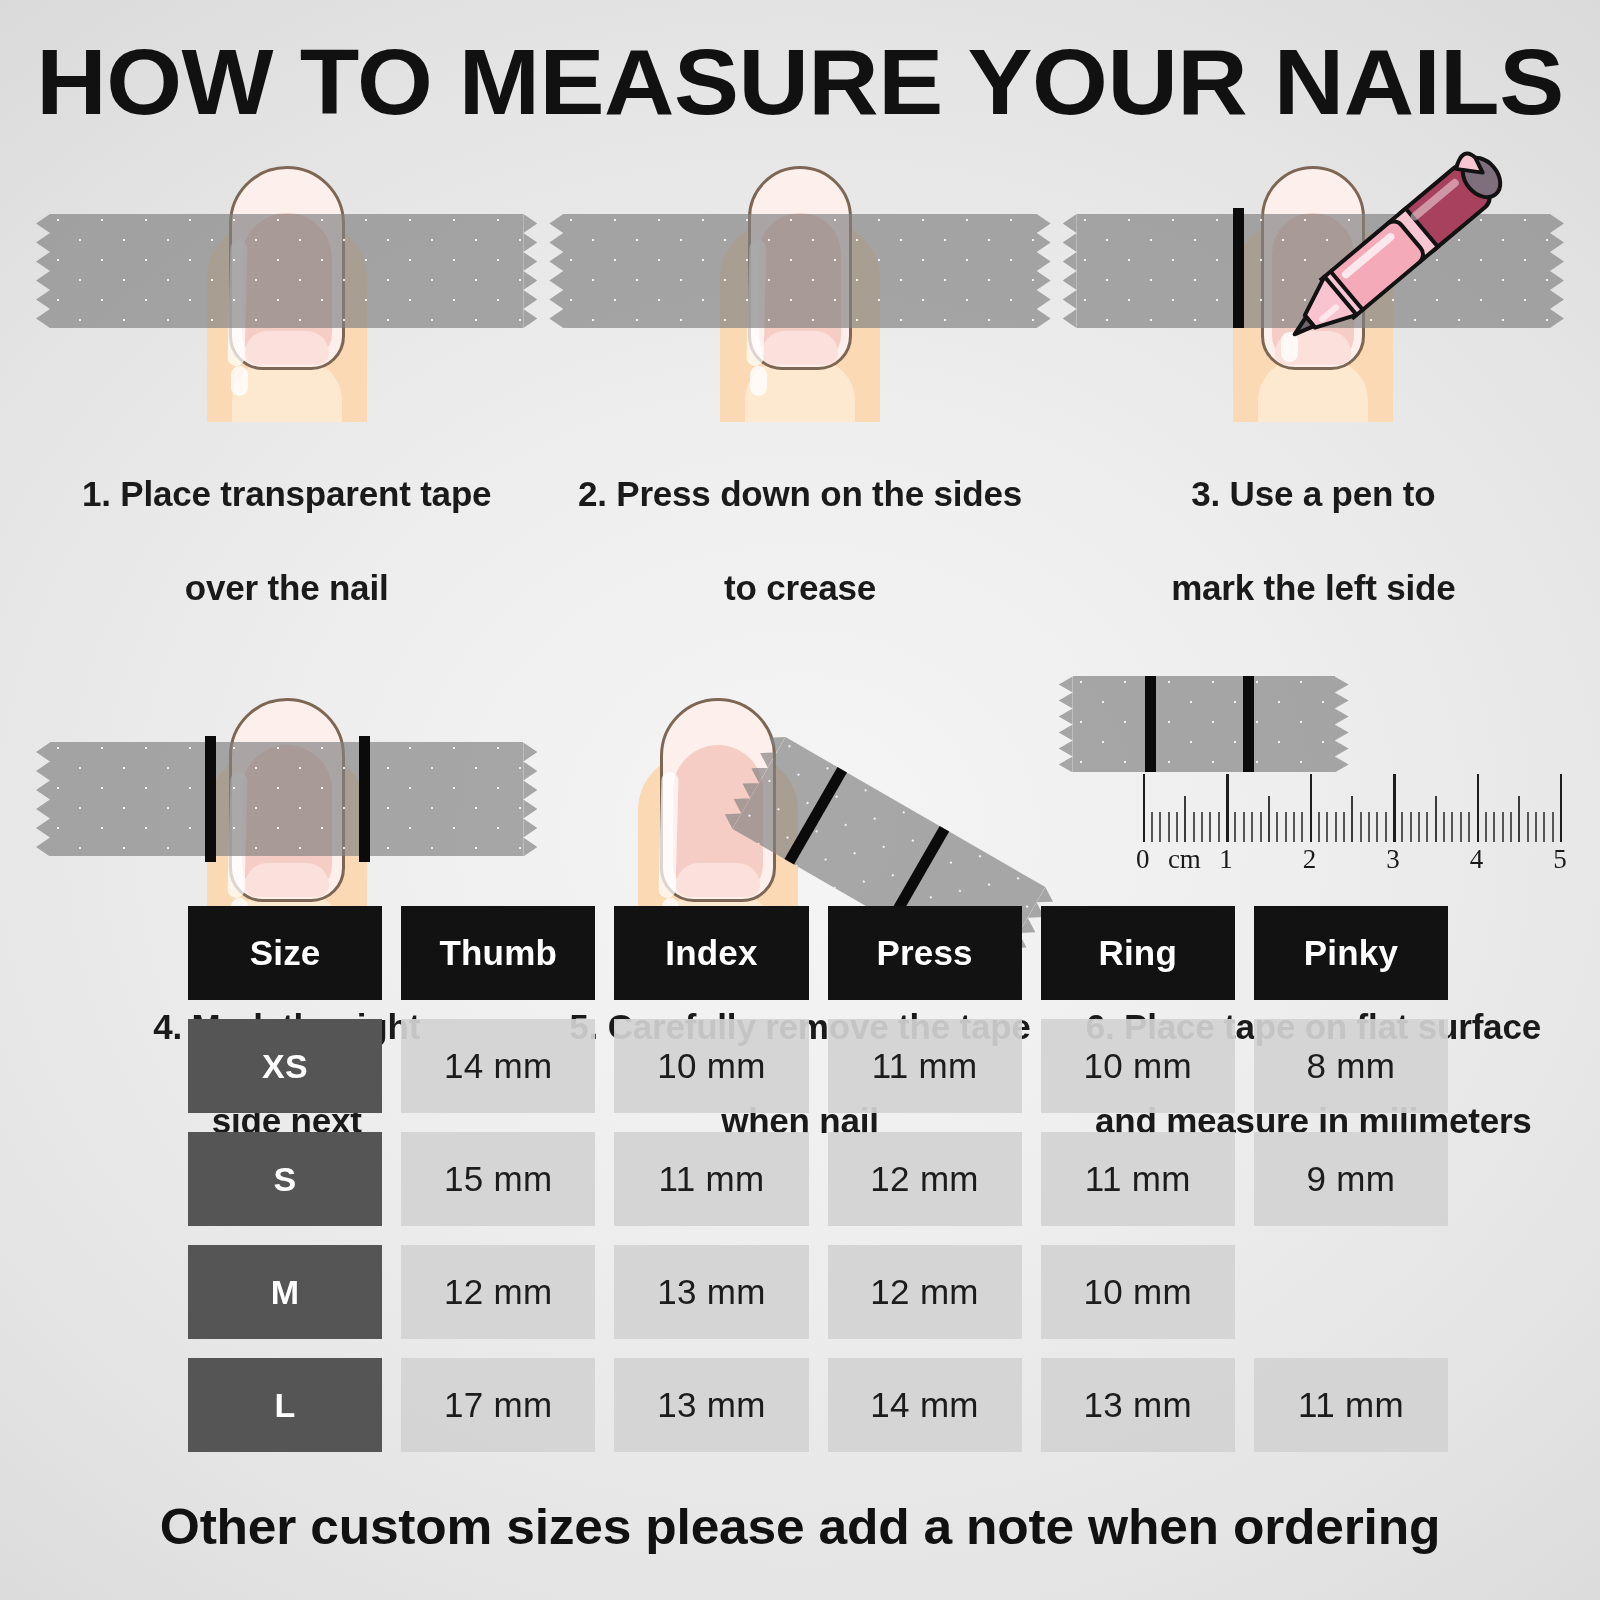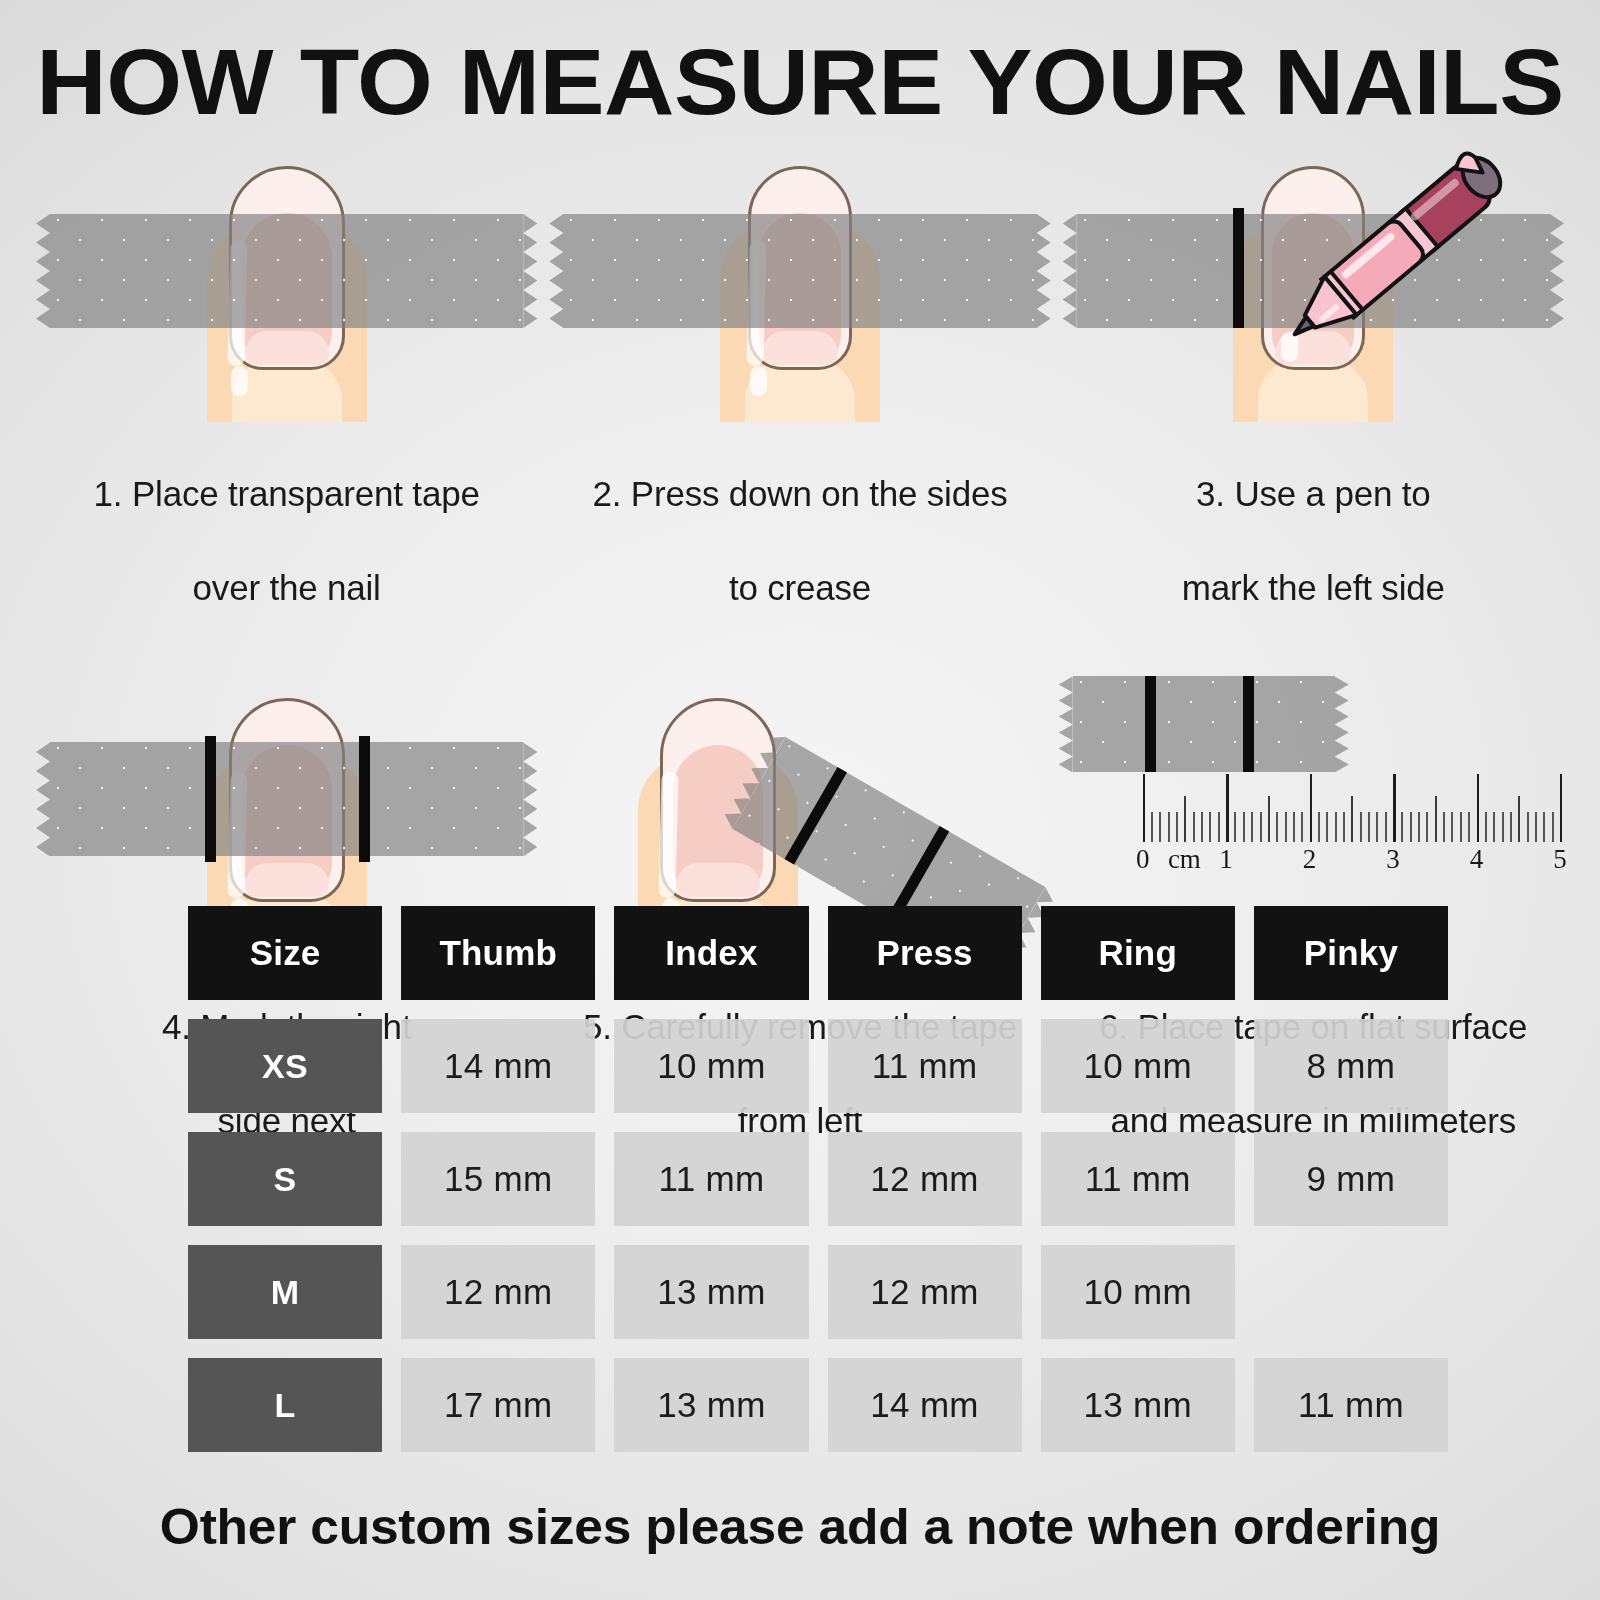--- a/index.html
+++ b/index.html
@@ -46,21 +46,21 @@
     align-items: center;
   }
   .figure {
     position: relative;
     width: 100%;
     height: 288px;
   }
   .caption {
     text-align: center;
     font-family: "Liberation Sans", sans-serif;
-    font-weight: 400;
+    font-weight: 700;
     font-size: 35px;
     line-height: 1.26;
     color: #1a1a1a;
     letter-spacing: -0.2px;
     margin-top: 6px;
     white-space: pre-line;
     max-width: 470px;
   }
   .caption-row2 { margin-top: 6px; }
 
@@ -385,21 +385,21 @@
       <div class="tape" style="left:42%;top:76px;width:300px;height:106px;transform:rotate(30deg);transform-origin:0 50%;">
         <div class="zig left"></div>
         <div class="zig right"></div>
         <div class="tape-dots"></div>
         <div class="mark" style="left:60px;top:0;height:100%;"></div>
         <div class="mark" style="left:178px;top:0;height:100%;"></div>
       </div>
     </div>
     <div class="caption">
       <div>5. Carefully remove the tape</div>
-      <div class="caption-row2">from left</div>
+      <div class="caption-row2">when nail</div>
     </div>
   </div>
 
   <div class="step">
     <div class="figure" style="height:300px;">
       <div class="tape" style="left:16px;top:22px;width:262px;height:96px;">
         <div class="zig left"></div>
         <div class="zig right"></div>
         <div class="tape-dots"></div>
         <div class="mark" style="left:72px;top:0;height:100%;"></div>

